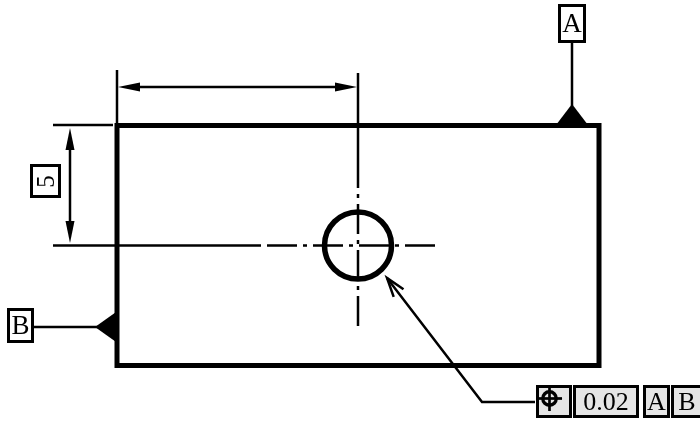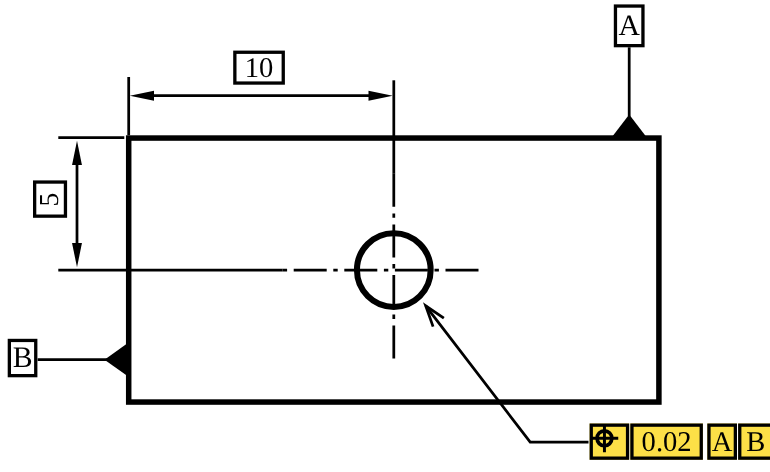--- a/index.html
+++ b/index.html
@@ -24,21 +24,21 @@
   .dim10-box{left:212px;top:46px;width:47px;height:31px;}
   .dim5-box{left:30px;top:164px;width:31px;height:34px;}
   .dim5-box span{display:block;transform:rotate(-90deg);font-size:25px;}
   .datumA-box{left:558px;top:4px;width:28px;height:39px;font-size:27px;}
   .datumB-box{left:7px;top:308px;width:27px;height:35px;font-size:27px;}
   .fcf{
     position:absolute;left:536px;top:385px;height:33px;
     display:flex;align-items:stretch;
   }
   .fcf-cell{
-    border:3px solid #000;background:#fde047;
+    border:3px solid #000;background:#e5e5e5;
     display:flex;align-items:center;justify-content:center;
     box-sizing:border-box;
     font-size:26px;line-height:1;
     height:33px;
   }
   .fcf-sym{width:36px;}
   .fcf-tol{width:66px;margin-left:1px;}
   .fcf-d1{width:27px;margin-left:4px;}
   .fcf-d2{width:32px;margin-left:1px;}
 </style>
@@ -72,23 +72,20 @@
     <line x1="572" y1="42" x2="572" y2="106" stroke="#000" stroke-width="2.5"></line>
     <polygon points="572,104 556,125 588,125" fill="#000"></polygon>
 
     <line x1="34" y1="327" x2="98" y2="327" stroke="#000" stroke-width="2.5"></line>
     <polygon points="95,327 117.5,311 117.5,343" fill="#000"></polygon>
 
     <polyline points="387,278 482,402 535,402" fill="none" stroke="#000" stroke-width="2.5"></polyline>
     <path d="M403.5,289.3 L387,278 L393.7,296.9" fill="none" stroke="#000" stroke-width="2.5"></path>
   </svg>
 
-  <div class="label-box dim10-box">
-    <span>10</span>
-  </div>
 
   <div class="label-box dim5-box">
     <span>5</span>
   </div>
 
   <div class="label-box datumA-box">
     <span>A</span>
   </div>
 
   <div class="label-box datumB-box">

